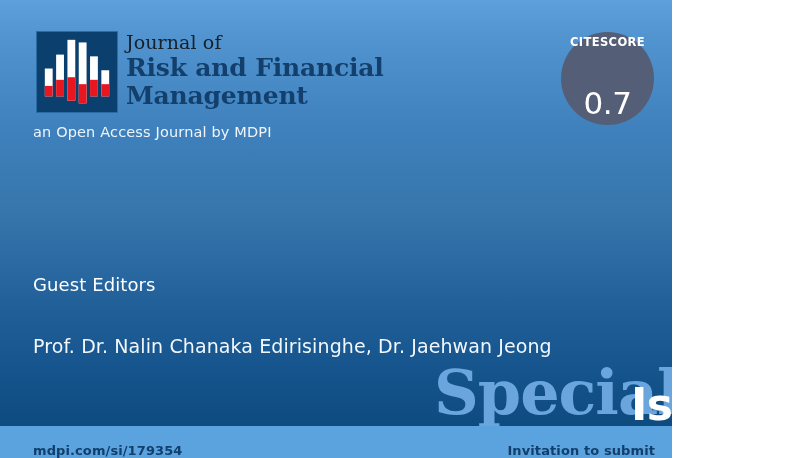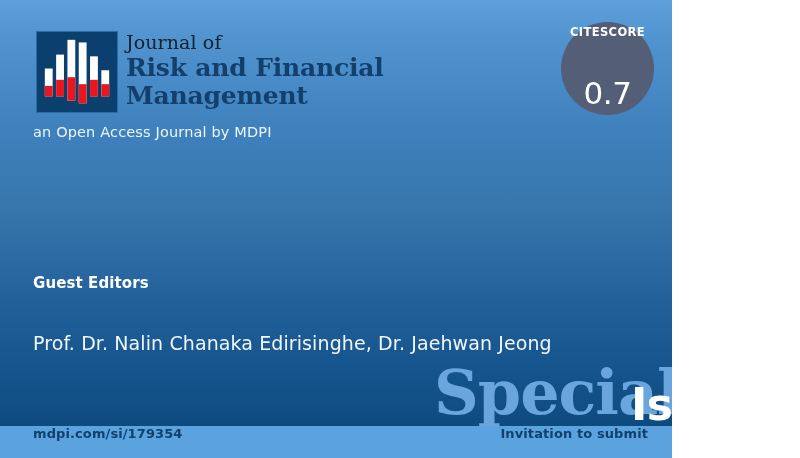--- a/index.html
+++ b/index.html
@@ -79,21 +79,21 @@
     left: 33px;
     top: 124px;
     font-size: 14.5px;
     color: #eef4fa;
     letter-spacing: 0.15px;
   }
 
   .citescore {
     position: absolute;
     right: 18px;
-    top: 22px;
+    top: 32px;
     width: 93px;
     height: 93px;
     border-radius: 50%;
     background: #545f77;
     display: flex;
     flex-direction: column;
     align-items: center;
     justify-content: center;
     color: #ffffff;
     gap: 37px;
@@ -129,22 +129,22 @@
   
   .meta {
     position: absolute;
     left: 33px;
     width: 620px;
   }
   .meta-editors { top: 274px; }
   .meta-deadline { top: 354px; }
 
   .meta-heading {
-    font-size: 15px;
-    font-weight: bold;
+    font-size: 18px;
+    font-weight: normal;
     color: #ffffff;
     letter-spacing: 0.1px;
     margin-bottom: 4px;
   }
   .meta-value {
     font-size: 19px;
     color: #f2f7fc;
     letter-spacing: 0.1px;
     margin-top: 40px;
   }
@@ -182,23 +182,23 @@
 
   
   .footer {
     position: absolute;
     left: 0;
     bottom: 0;
     width: 100%;
     height: 32px;
     background: #5ba3de;
     display: flex;
-    align-items: flex-start;
+    align-items: flex-end;
     justify-content: space-between;
-    padding: 0 24px 0 33px;
+    padding: 0 17px 0 33px;
   }
   .footer-link, .footer-cta {
     font-size: 13px;
     font-weight: bold;
     color: #123f6b;
     letter-spacing: 0.1px;
   }
 </style>
 </head>
 <body>

